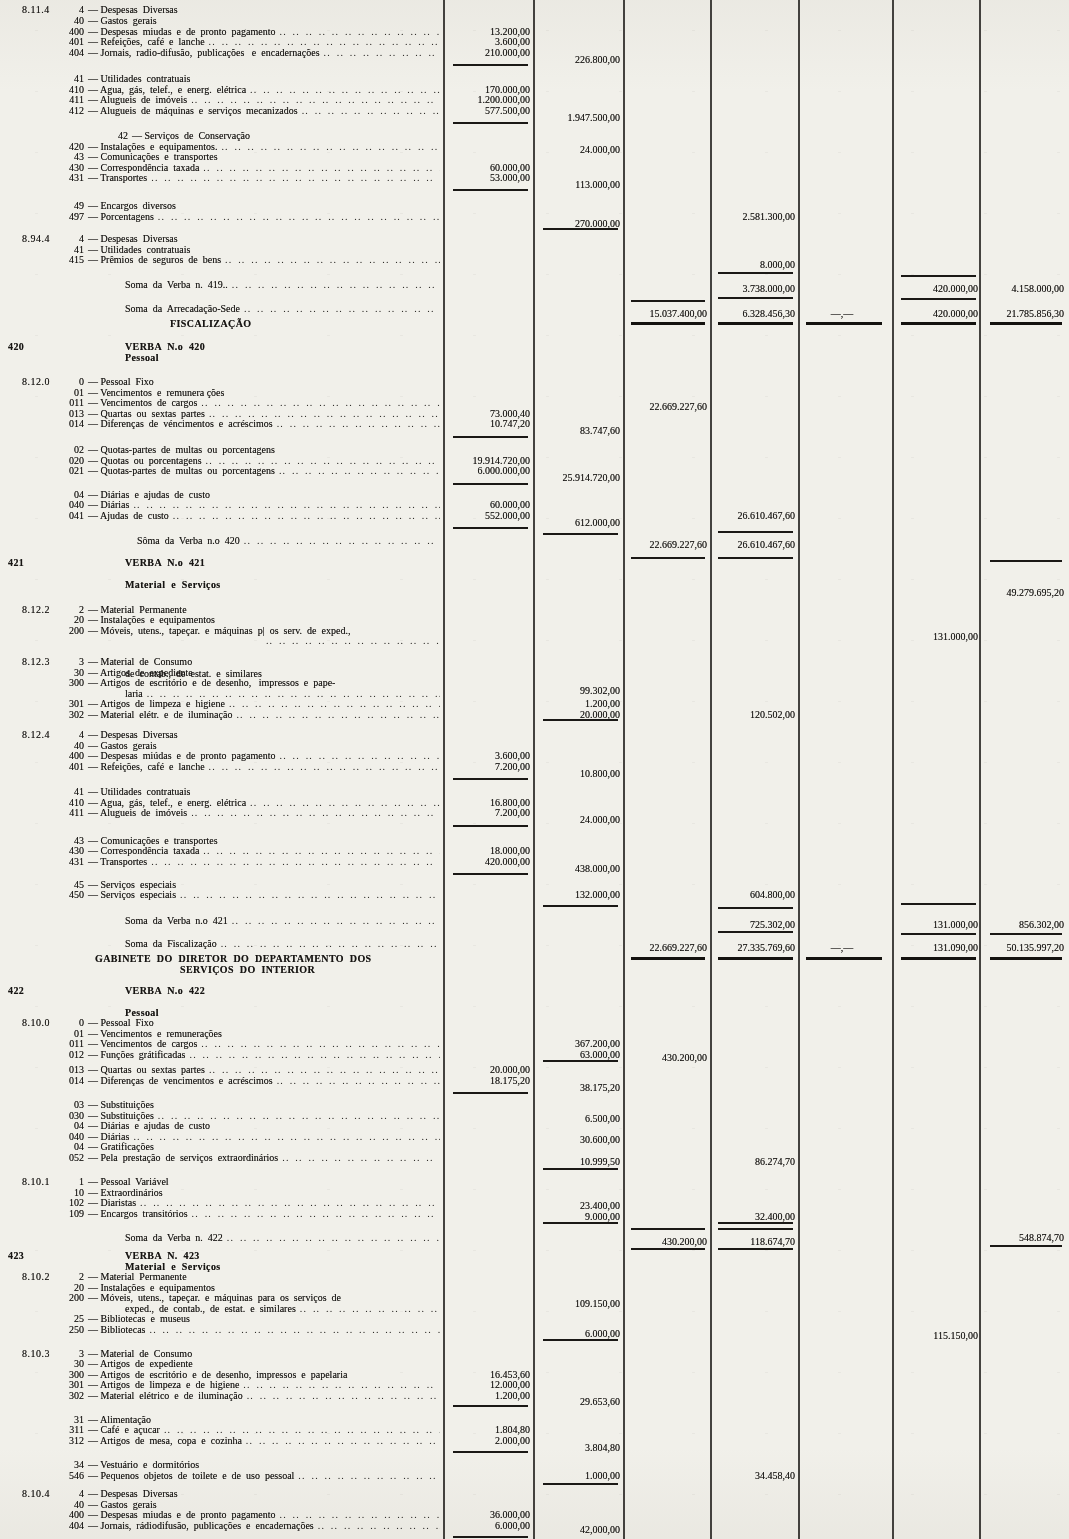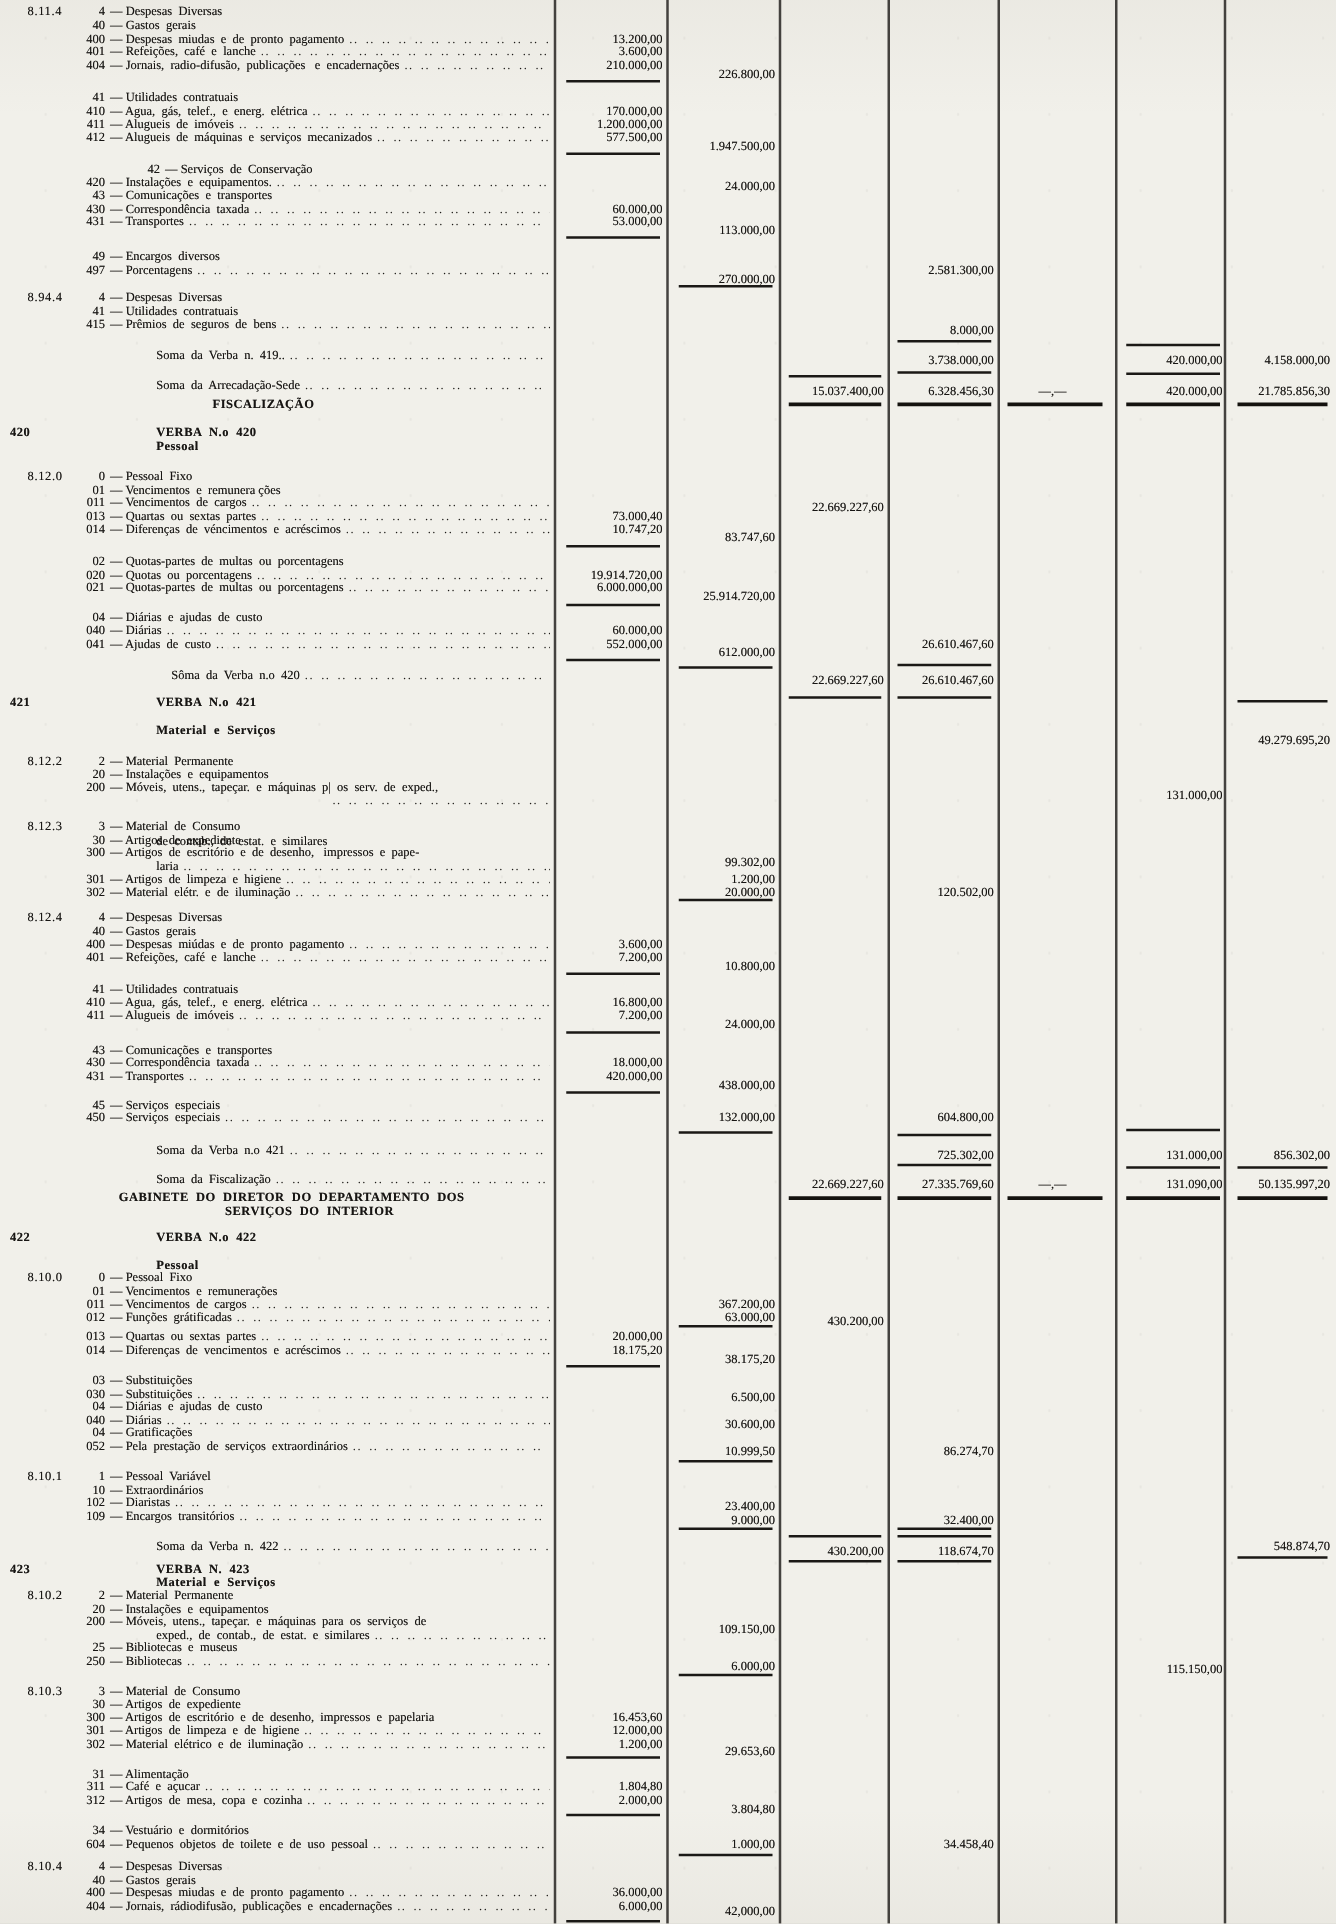--- a/index.html
+++ b/index.html
@@ -784,21 +784,21 @@
       <span class="cell txtshadow" style="left: 537px; width: 83px; top: 7px;">3.804,80</span>
     </div>
     <div class="row" style="top: 1459px;">
       <div class="desc">
         <span class="n txtshadow">34</span>
         <span class="t txtshadow">— Vestuário  e  dormitórios</span>
       </div>
     </div>
     <div class="row" style="top: 1470px;">
       <div class="desc">
-        <span class="n txtshadow">604</span>
+        <span class="n txtshadow">546</span>
         <span class="t txtshadow">— Pequenos  objetos  de  toilete  e  de  uso  pessoal</span>
         <span class="dots"> ..  ..  ..  ..  ..  ..  ..  ..  ..  ..  ..  ..  ..  ..  ..  ..  ..  ..  ..  ..  ..  ..  ..  ..  ..  ..  ..  ..  ..  .. </span>
       </div>
       <span class="cell txtshadow" style="left: 537px; width: 83px; top: 0px;">1.000,00</span>
       <span class="cell txtshadow" style="left: 712px; width: 83px; top: 0px;">34.458,40</span>
     </div>
     <div class="row" style="top: 1488px;">
       <span class="code txtshadow" style="left: 22px;">8.10.4</span>
       <div class="desc">
         <span class="n txtshadow">4</span>

